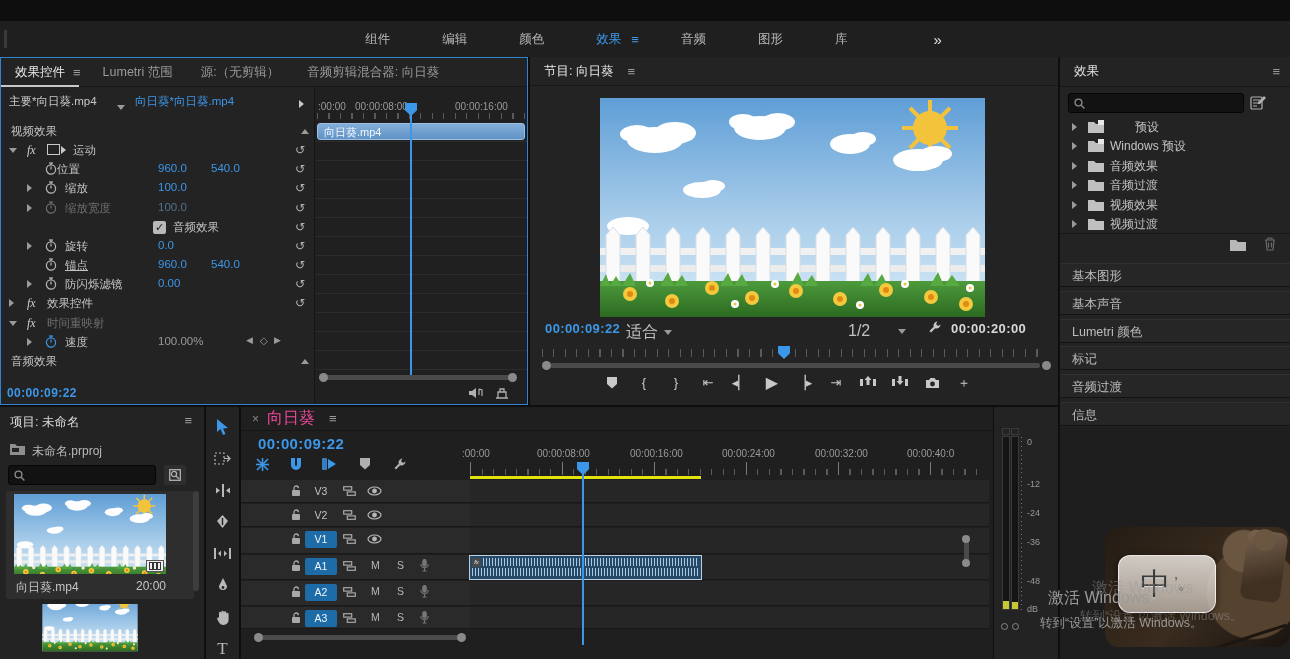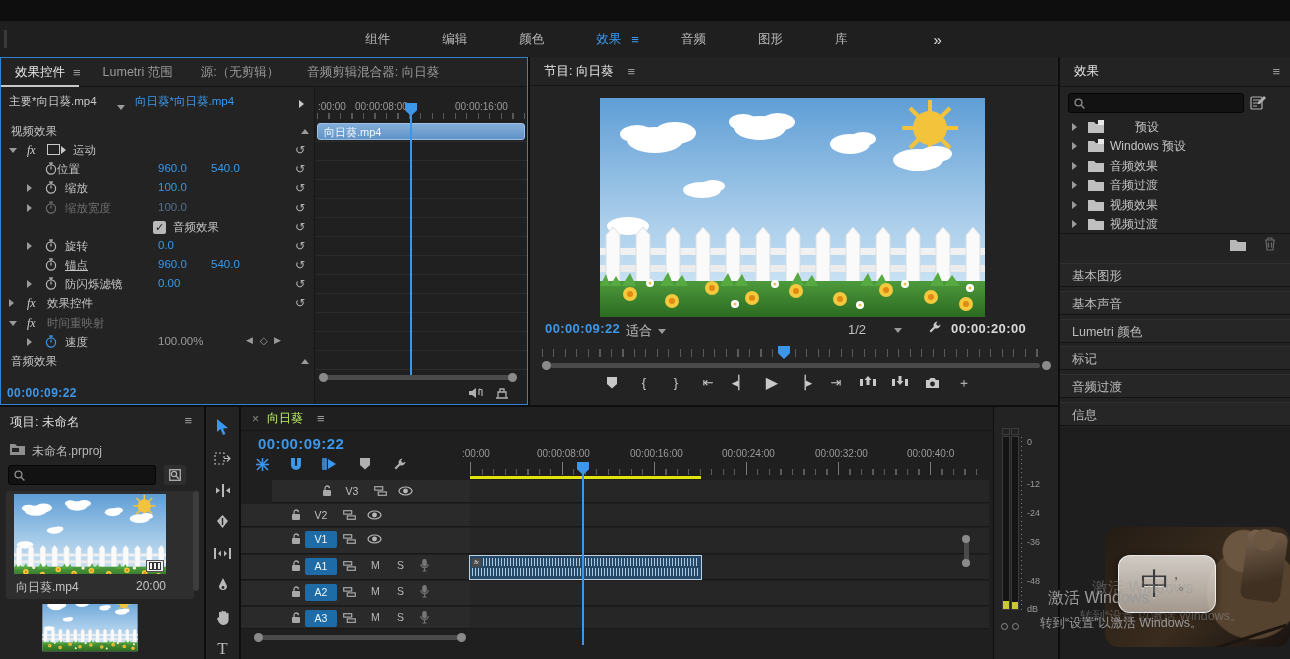--- a/index.html
+++ b/index.html
@@ -41,21 +41,21 @@
   .minigrid{position:absolute;left:0;right:0;background:repeating-linear-gradient(180deg,rgba(255,255,255,0) 0 18px,#2c2c2c 18px 19px)}
   .rlabel{position:absolute;font-size:10px;color:#9a9a9a;white-space:nowrap}
   .ticks-minor{position:absolute;background:repeating-linear-gradient(90deg,#5a5a5a 0 1px,rgba(0,0,0,0) 1px 11.5px)}
   .ticks-major{position:absolute;background:repeating-linear-gradient(90deg,#7a7a7a 0 1px,rgba(0,0,0,0) 1px 92px)}
   .playhead-line{position:absolute;width:2px;background:#3d97e8}
   .ph-head{position:absolute;width:12px;height:13px;background:#3d97e8;clip-path:polygon(0 0,100% 0,100% 55%,50% 100%,0 55%)}
   .ec-clipbar{position:absolute;left:2px;right:2px;height:17px;background:linear-gradient(#83aeda,#6093c6);border:1px solid #9cc0e4;border-radius:3px;color:#f2f7fc;font-size:11px;line-height:16px;padding-left:6px}
   .scrollbar-h{position:absolute;height:5px;background:#4a4a4a;border-radius:3px}
   
   #program{left:530px;top:57px;width:528px;height:348px;background:#232323}
-  .dd{position:absolute;color:#c0c0c0;font-size:13px}
+  .dd{position:absolute;color:#c0c0c0;font-size:16px}
   .chev{display:inline-block;width:0;height:0;border-left:4px solid transparent;border-right:4px solid transparent;border-top:5px solid #9a9a9a;margin-left:6px;vertical-align:middle}
   .transport{position:absolute;display:flex;align-items:center;color:#c8c8c8}
   .tbtn{width:32px;text-align:center;font-size:13px;color:#c8c8c8}
   
   #rightcol{left:1060px;top:57px;width:230px;height:602px;background:#232323}
   .tree-row{position:absolute;left:0;width:230px;height:19px;color:#c4c4c4;font-size:12px}
   .stack-hdr{position:absolute;left:0;width:230px;height:24px;background:#262626;border-top:1px solid #303030;border-bottom:1px solid #141414;line-height:24px;padding-left:12px;color:#bdbdbd;font-size:12.5px}
   .searchbox{position:absolute;background:#121212;border:1px solid #060606;border-radius:3px}
   
   #project{left:0;top:407px;width:204px;height:252px;background:#232323}
@@ -645,21 +645,21 @@
         <svg width="14" height="15" viewBox="0 0 14 15" fill="currentColor">
           <path d="M3 7 V3 a1.2 1.2 0 0 1 2.4 0 V2 a1.2 1.2 0 0 1 2.4 0 V2.5 a1.2 1.2 0 0 1 2.4 0 V4 a1.2 1.2 0 0 1 2.4 0 V10 a5 5 0 0 1 -5 5 H7 a4.5 4.5 0 0 1 -4 -2.5 L1.2 9.2 A1.3 1.3 0 0 1 3 7.6 Z"></path>
         </svg>
       </div>
       <div class="tool" style="font-family: &quot;Liberation Serif&quot;, &quot;DejaVu Serif&quot;, serif; font-size: 17px;">T</div>
     </div>
 
   <div id="timeline" class="r">
     <div class="ptab-row" style="height:24px">
       <span style="color:#8a8a8a;padding:0 8px 0 11px;font-size:12px">×</span>
-      <span style="color:#bef264;font-size:12px">向日葵</span>
+      <span style="color:#ec4899;font-size:16px">向日葵</span>
       <span class="hamb" style="margin-left:14px">≡</span>
     </div>
     <div class="r tc" style="left:17px;top:28px;font-size:15px">00:00:09:22</div>
 
     <div class="r" style="left:14px;top:50px;color:#3d97e8">
       <svg width="15" height="15" viewBox="0 0 15 15" stroke="currentColor" stroke-width="1.6" fill="none">
           <line x1="2" y1="2" x2="13" y2="13"></line>
           <line x1="13" y1="2" x2="2" y2="13"></line>
           <line x1="7.5" y1="1" x2="7.5" y2="14"></line>
           <line x1="1" y1="7.5" x2="14" y2="7.5"></line>
@@ -693,21 +693,21 @@
         <span class="rlabel" style="left: 389px; top: 41px;">00:00:16:00</span>
         <span class="rlabel" style="left: 481px; top: 41px;">00:00:24:00</span>
         <span class="rlabel" style="left: 574px; top: 41px;">00:00:32:00</span>
         <span class="rlabel" style="left: 666px; top: 41px;">00:00:40:0</span>
       </div>
     <div class="ticks-minor" style="left:229px;right:6px;top:62px;height:6px"></div>
     <div class="ticks-major" style="left:229px;right:6px;top:55px;height:13px"></div>
     <div class="r" style="left:229px;top:69px;width:231px;height:3px;background:#e2e20c"></div>
 
     <div id="tl-tracks">
-        <div class="trk-row" style="top: 73px; height: 23px; margin-left: 31px;">
+        <div class="trk-row" style="top: 73px; height: 23px;">
           <span style="position: absolute; left: 50px; top: 5px; color: rgb(168, 168, 168);">
             <svg width="10" height="12" viewBox="0 0 10 12" fill="currentColor">
               <rect x="1" y="5" width="8" height="6" rx="1"></rect>
               <path d="M3 5 V3.2 a2.2 2.2 0 0 1 4.4 0" stroke="currentColor" stroke-width="1.3" fill="none"></path>
             </svg>
           </span>
           <span class="trk-label" style="top: 3px;">V3</span>
           <span style="position: absolute; left: 102px; top: 6px; color: rgb(168, 168, 168);">
             <svg width="13" height="10" viewBox="0 0 13 10" fill="none" stroke="currentColor" stroke-width="1.2">
               <rect x="0.7" y="0.7" width="8" height="3.4"></rect>

